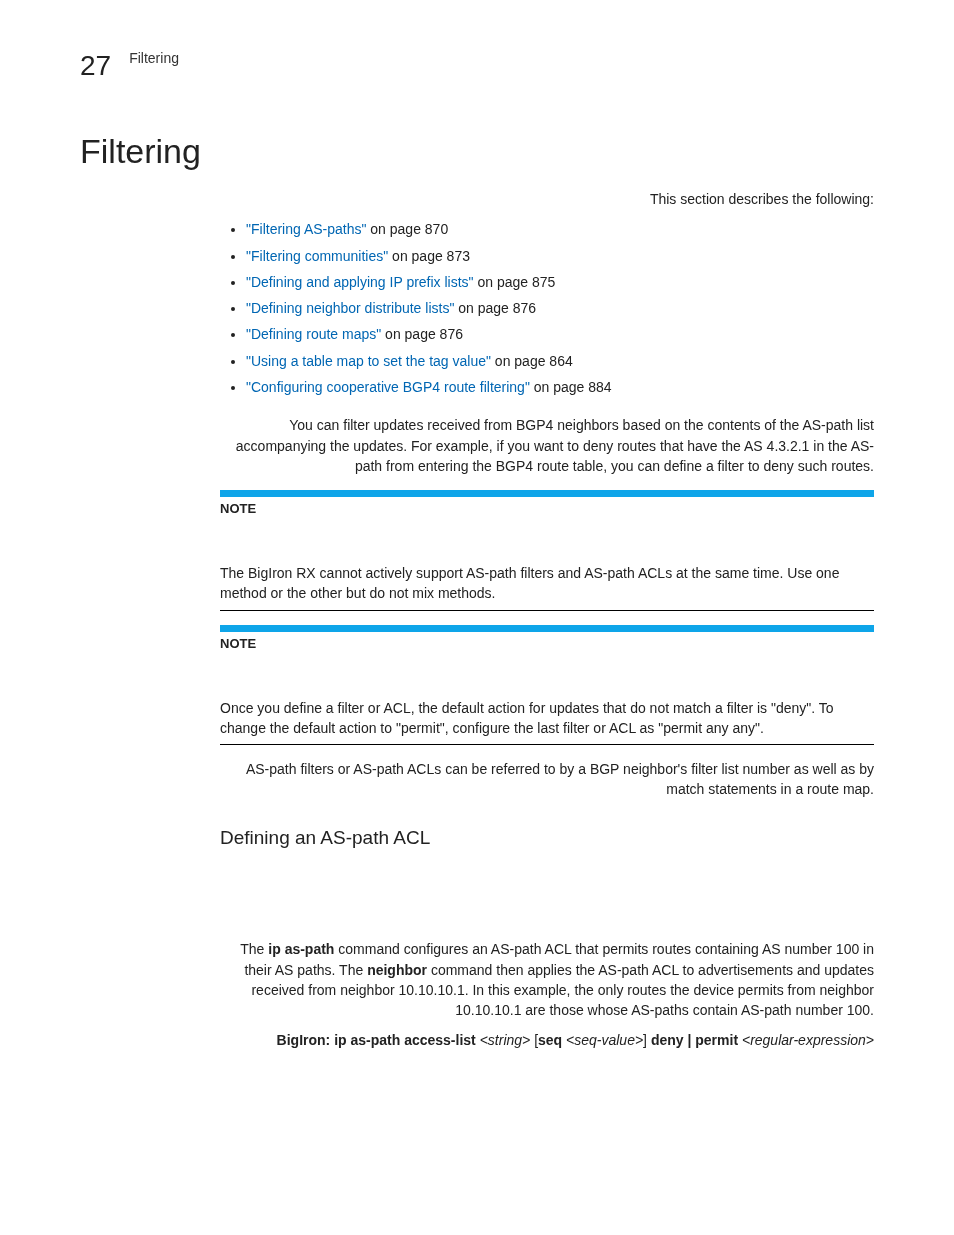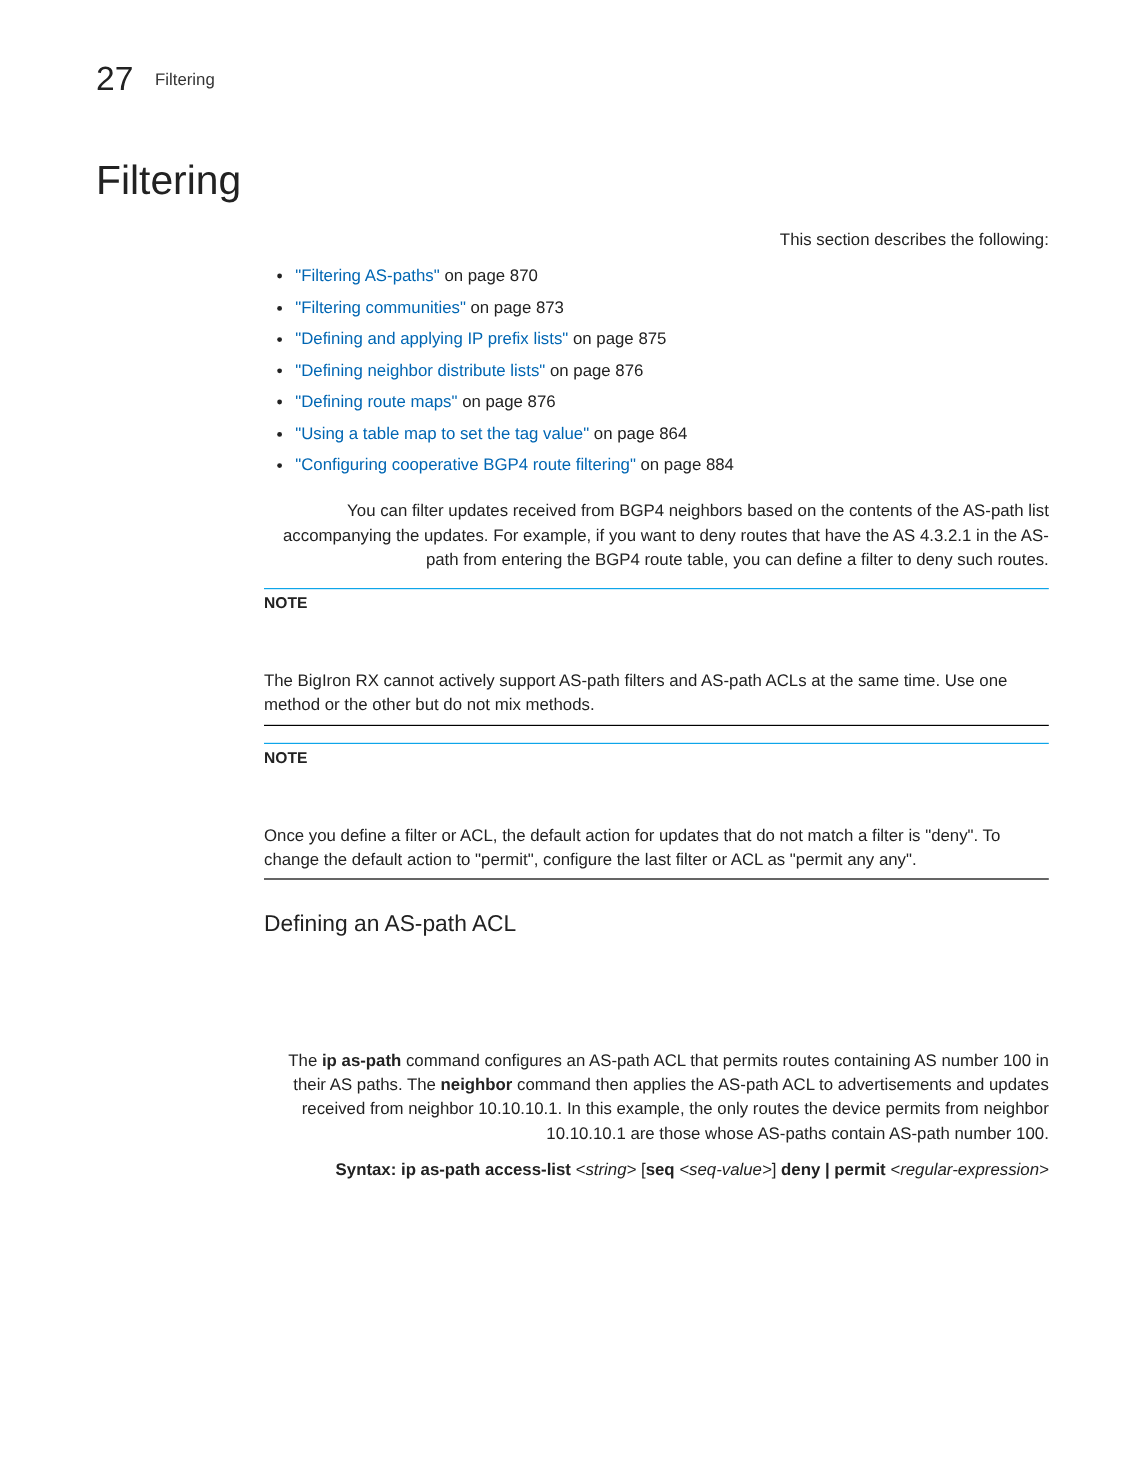--- a/index.html
+++ b/index.html
@@ -11,21 +11,21 @@
     width: 954px;
     height: 1235px;
     position: relative;
     box-sizing: border-box;
   }
   .page {
     padding: 50px 80px 60px 80px;
   }
   .header {
     display: flex;
-    align-items: center;
+    align-items: flex-start;
     gap: 18px;
     margin-bottom: 50px;
   }
   .chapnum {
     font-size: 28px;
     font-weight: 400;
     font-family: "Arial Narrow", Arial, sans-serif;
   }
   .chaplabel {
     font-size: 14px;
@@ -64,21 +64,21 @@
     font-weight: 400;
     font-family: "Arial Narrow", Arial, sans-serif;
     margin: 24px 0 8px 0;
   }
   .note {
     margin: 14px 0;
   }
   .note-head {
     font-weight: bold;
     font-size: 13px;
-    border-top: 1px solid #0ea5e9;
+    border-top: 7px solid #0ea5e9;
     padding-top: 3px;
   }
   .note-body {
     border-bottom: 1px solid #000;
     padding-bottom: 6px;
     margin-top: 44px;
   }
   .bold { font-weight: bold; }
   .ital { font-style: italic; }
   .syntax { margin: 10px 0; }
@@ -116,29 +116,30 @@
     <div class="note">
       <div class="note-head">NOTE</div>
       <div class="note-body">The BigIron RX cannot actively support AS-path filters and AS-path ACLs at the same time. Use one method or the other but do not mix methods.</div>
     </div>
 
     <div class="note">
       <div class="note-head">NOTE</div>
       <div class="note-body">Once you define a filter or ACL, the default action for updates that do not match a filter is "deny". To change the default action to "permit", configure the last filter or ACL as "permit any any".</div>
     </div>
 
+    <p>AS-path filters or AS-path ACLs can be referred to by a BGP neighbor's filter list number as well as by match statements in a route map.</p>
 
     <h3 class="subsub">Defining an AS-path ACL</h3>
 
 
     <div style="height:70px"></div>
 
     <p>
       <span>The </span><span class="bold">ip as-path</span><span> command configures an AS-path ACL that permits routes containing AS number 100 in their AS paths. The </span><span class="bold">neighbor</span><span> command then applies the AS-path ACL to advertisements and updates received from neighbor 10.10.10.1. In this example, the only routes the device permits from neighbor 10.10.10.1 are those whose AS-paths contain AS-path number 100.</span>
     </p>
 
     <p class="syntax">
-      <span class="bold">Syntax:  </span><span class="bold">ip as-path access-list </span><span class="ital">&lt;string&gt;</span><span> [</span><span class="bold">seq </span><span class="ital">&lt;seq-value&gt;</span><span>] </span><span class="bold">deny | permit </span><span class="ital">&lt;regular-expression&gt;</span>
+      <span class="bold">BigIron:  </span><span class="bold">ip as-path access-list </span><span class="ital">&lt;string&gt;</span><span> [</span><span class="bold">seq </span><span class="ital">&lt;seq-value&gt;</span><span>] </span><span class="bold">deny | permit </span><span class="ital">&lt;regular-expression&gt;</span>
     </p>
 
 
   </div>
 </div>
 
 </body></html>

